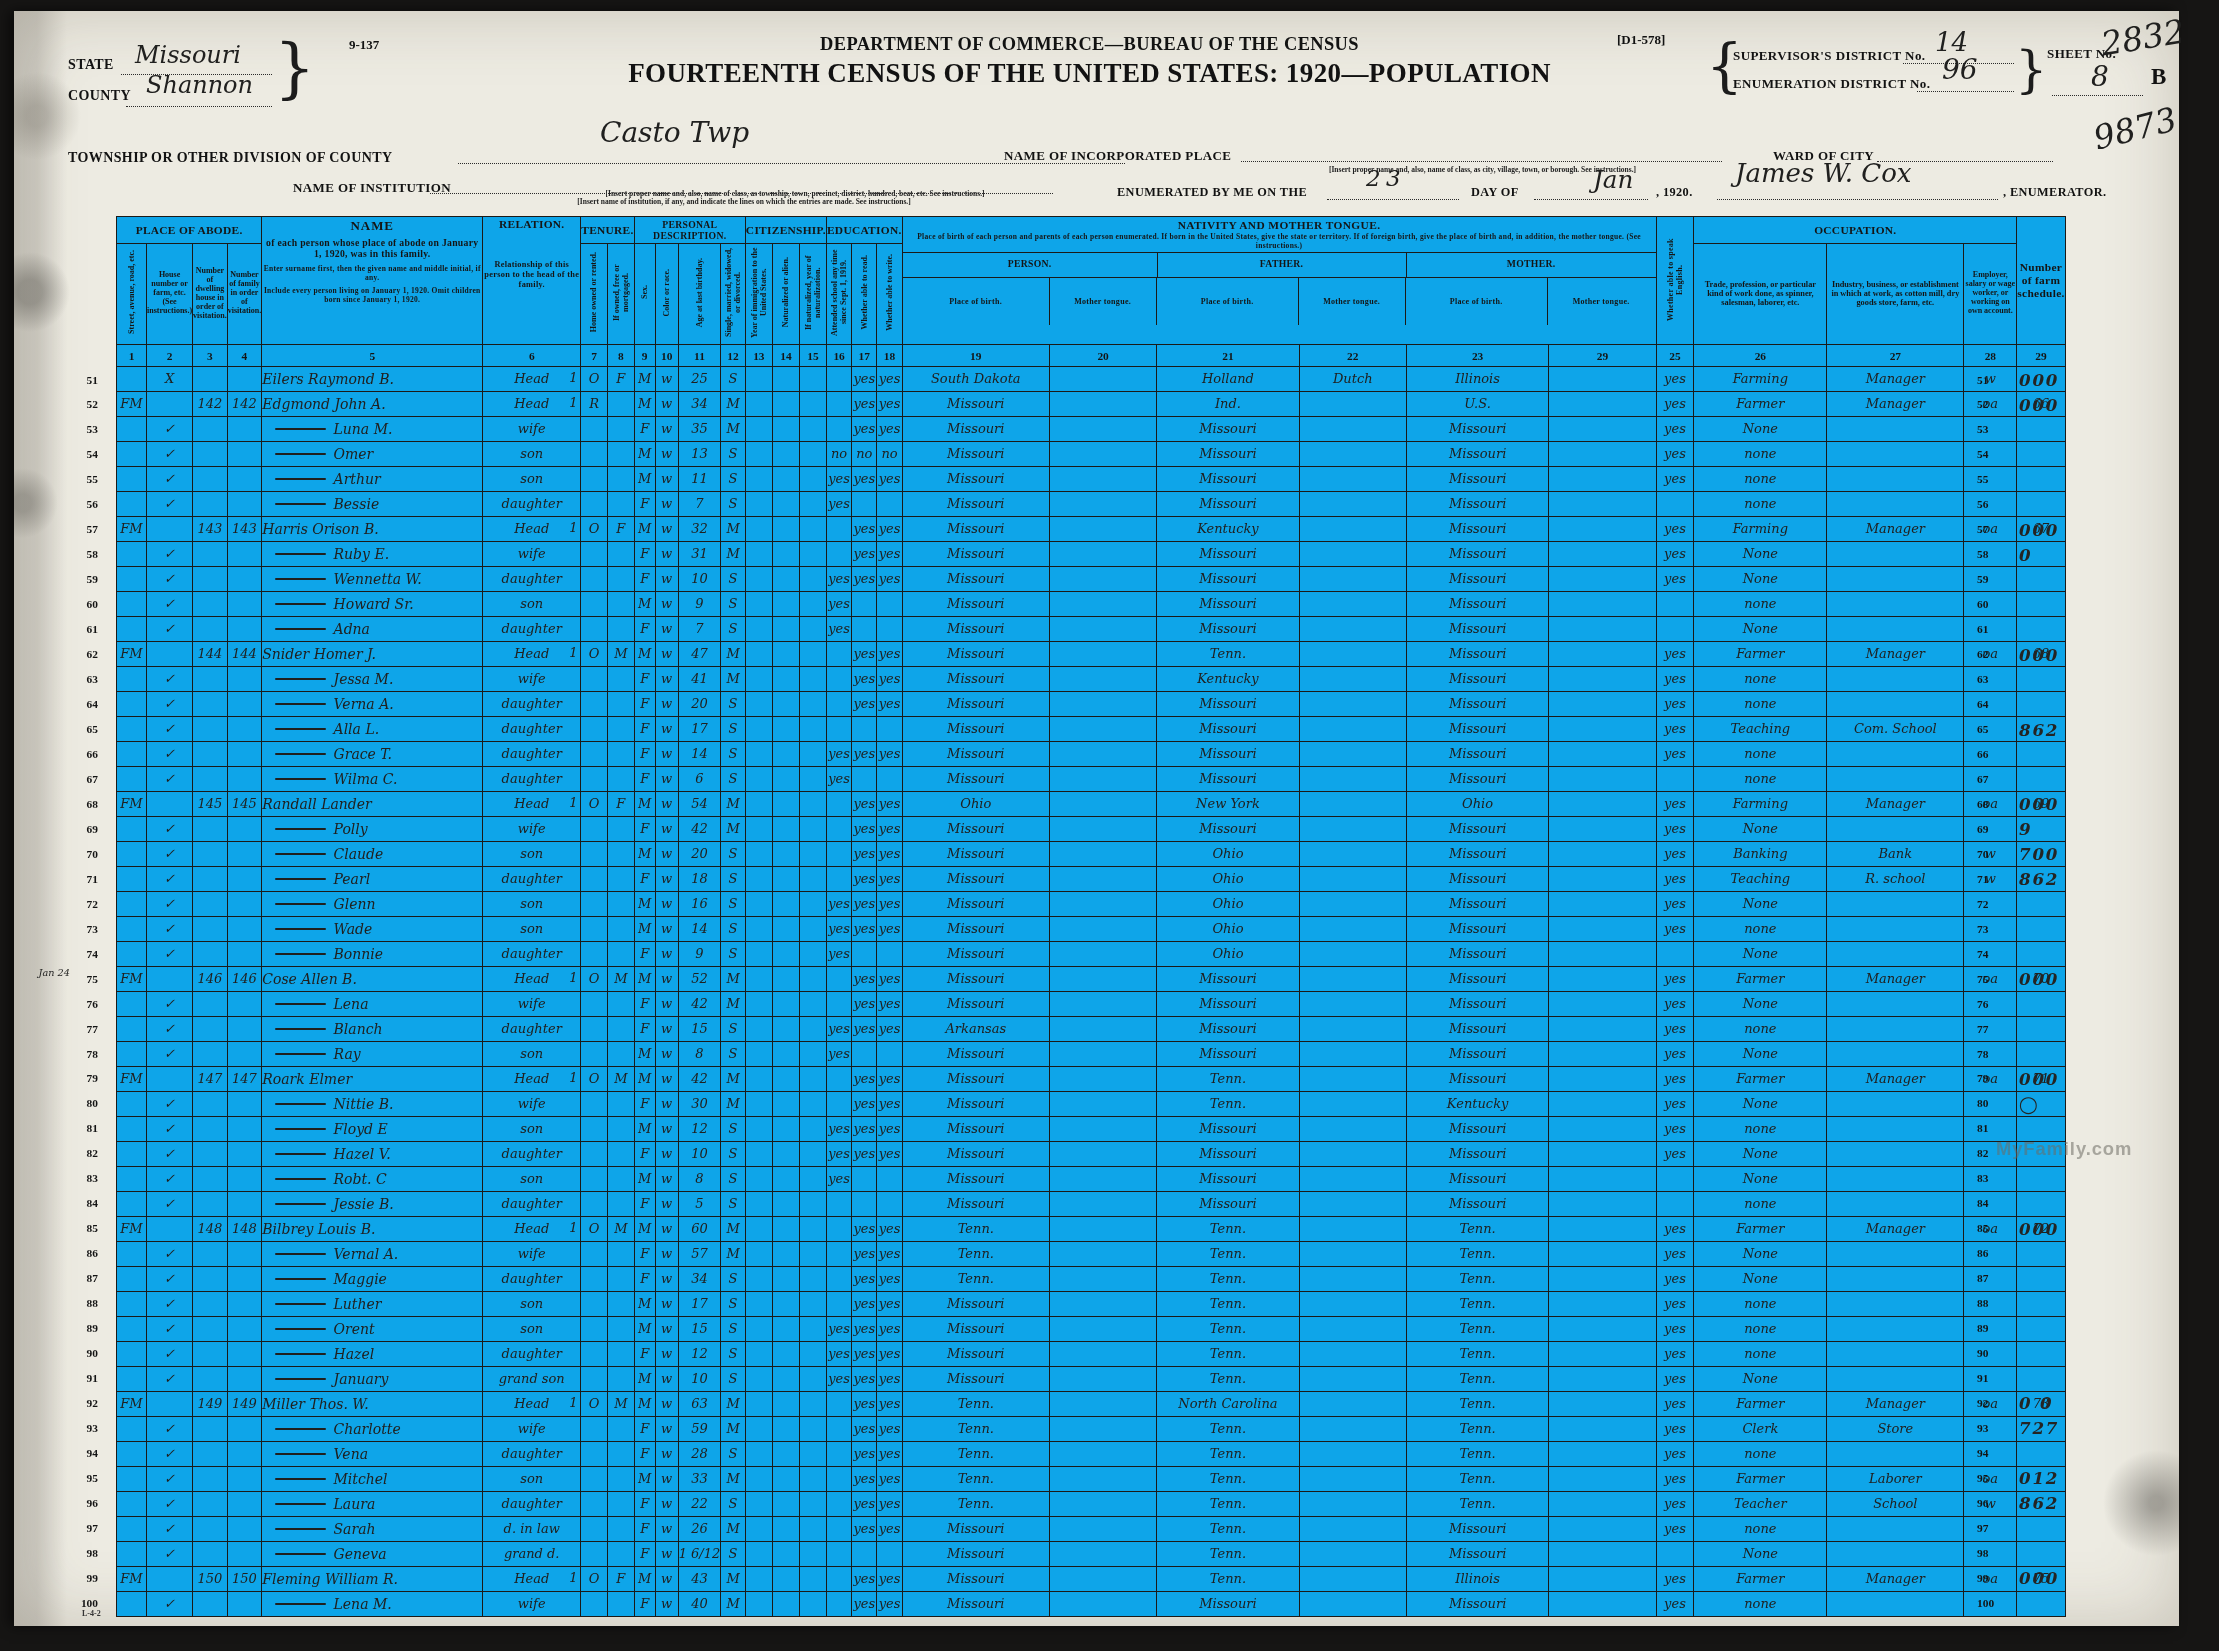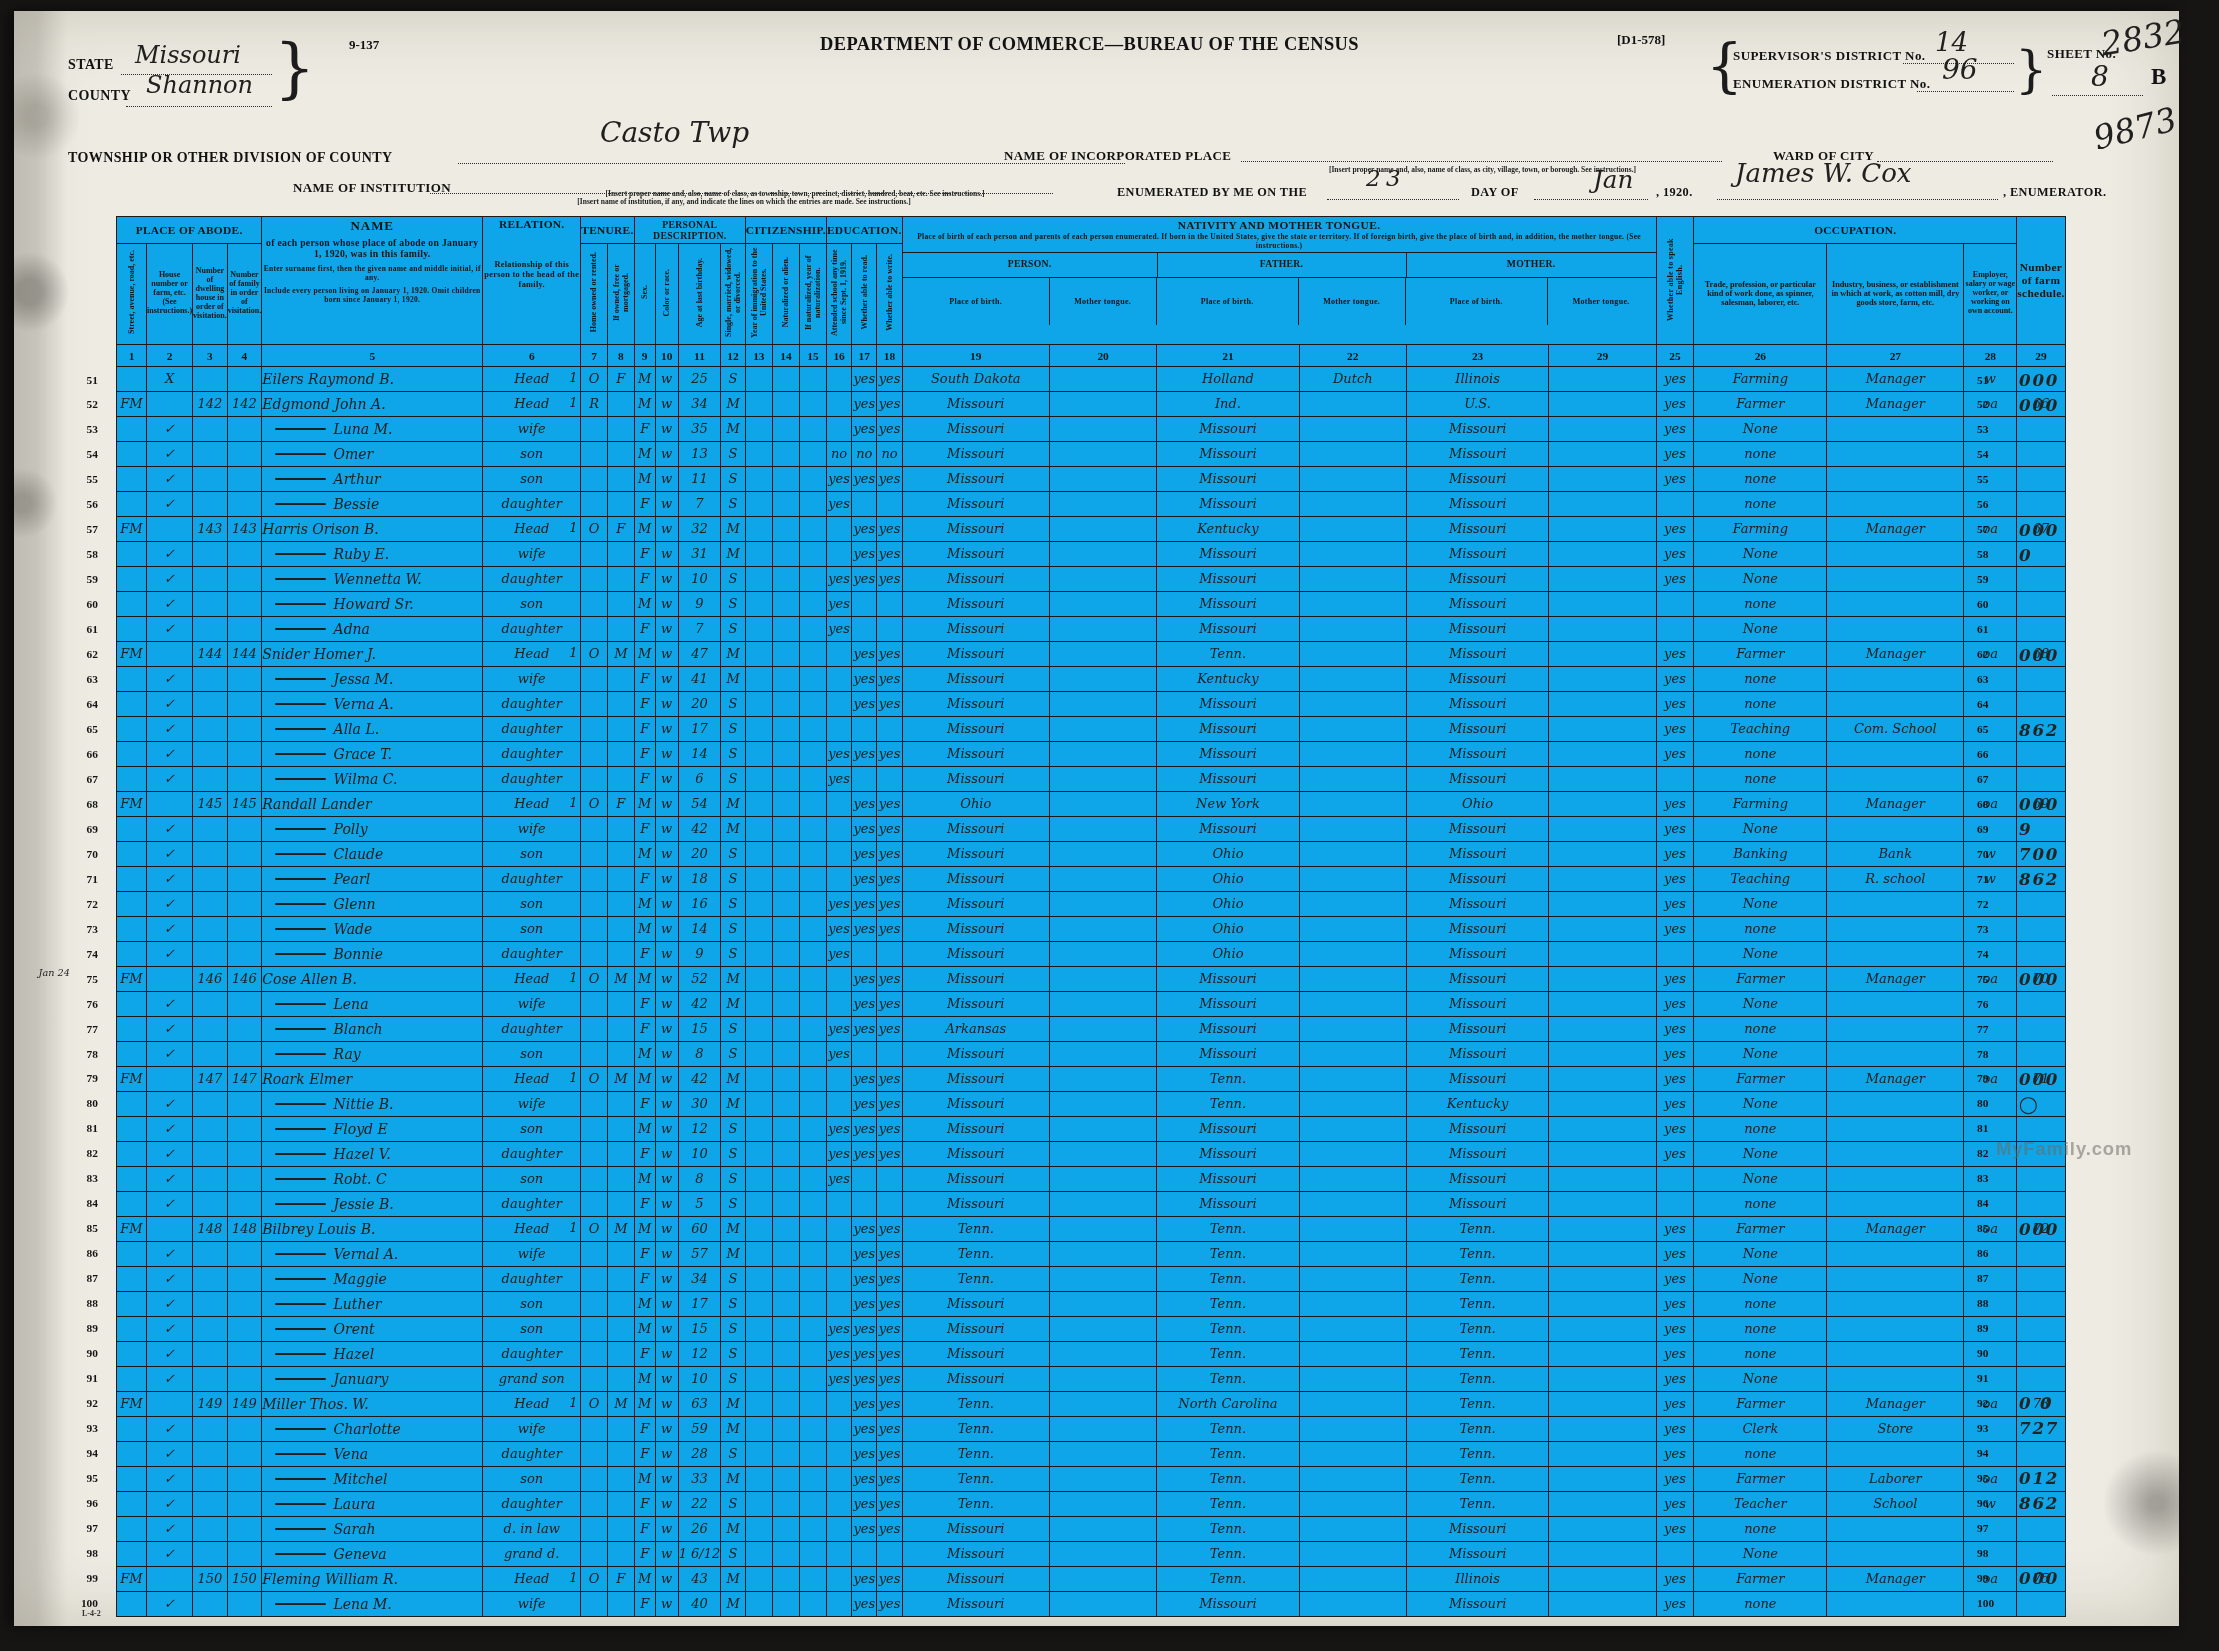--- a/index.html
+++ b/index.html
@@ -84,20 +84,21 @@
 
   <div class="abs pr lbl" style="left:54px;top:77px;font-size:14px;">COUNTY</div>
   <div class="abs dots" style="left:112px;top:72px;width:146px;height:23px;"></div>
   <div class="abs hw hwbig" style="left:132px;top:60px;">Shannon</div>
 
   <div class="abs brace" style="left:260px;top:24.6px;font-size:65px;line-height:1;">}</div>
 
   <div class="abs pr b" style="left:335px;top:26px;font-size:13px;">9-137</div>
 
   <div class="abs pr b" style="left:492px;top:23px;width:1167px;text-align:center;font-size:18.4px;letter-spacing:0.4px;">DEPARTMENT OF COMMERCE—BUREAU OF THE CENSUS</div>
+  <div class="abs pr b" style="left:492px;top:47px;width:1167px;text-align:center;font-size:27px;letter-spacing:0.4px;">FOURTEENTH CENSUS OF THE UNITED STATES: 1920—POPULATION</div>
   <div class="abs pr b" style="left:1603px;top:21px;font-size:13px;">[D1-578]</div>
 
   <div class="abs brace" style="left:1692px;top:26px;font-size:58px;line-height:1;">{</div>
   <div class="abs pr lbl" style="left:1719px;top:37px;font-size:13px;">SUPERVISOR'S DISTRICT No.</div>
   <div class="abs dots" style="left:1889px;top:33px;width:111px;height:19.3px;"></div>
   <div class="abs hw" style="left:1921px;top:16px;font-size:26px;">14</div>
   <div class="abs pr lbl" style="left:1719px;top:65px;font-size:13px;">ENUMERATION DISTRICT No.</div>
   <div class="abs dots" style="left:1903px;top:61px;width:97px;height:19.3px;"></div>
   <div class="abs hw" style="left:1928px;top:42px;font-size:28px;">96</div>
   <div class="abs brace" style="left:2001px;top:33px;font-size:51px;line-height:1;">}</div>

